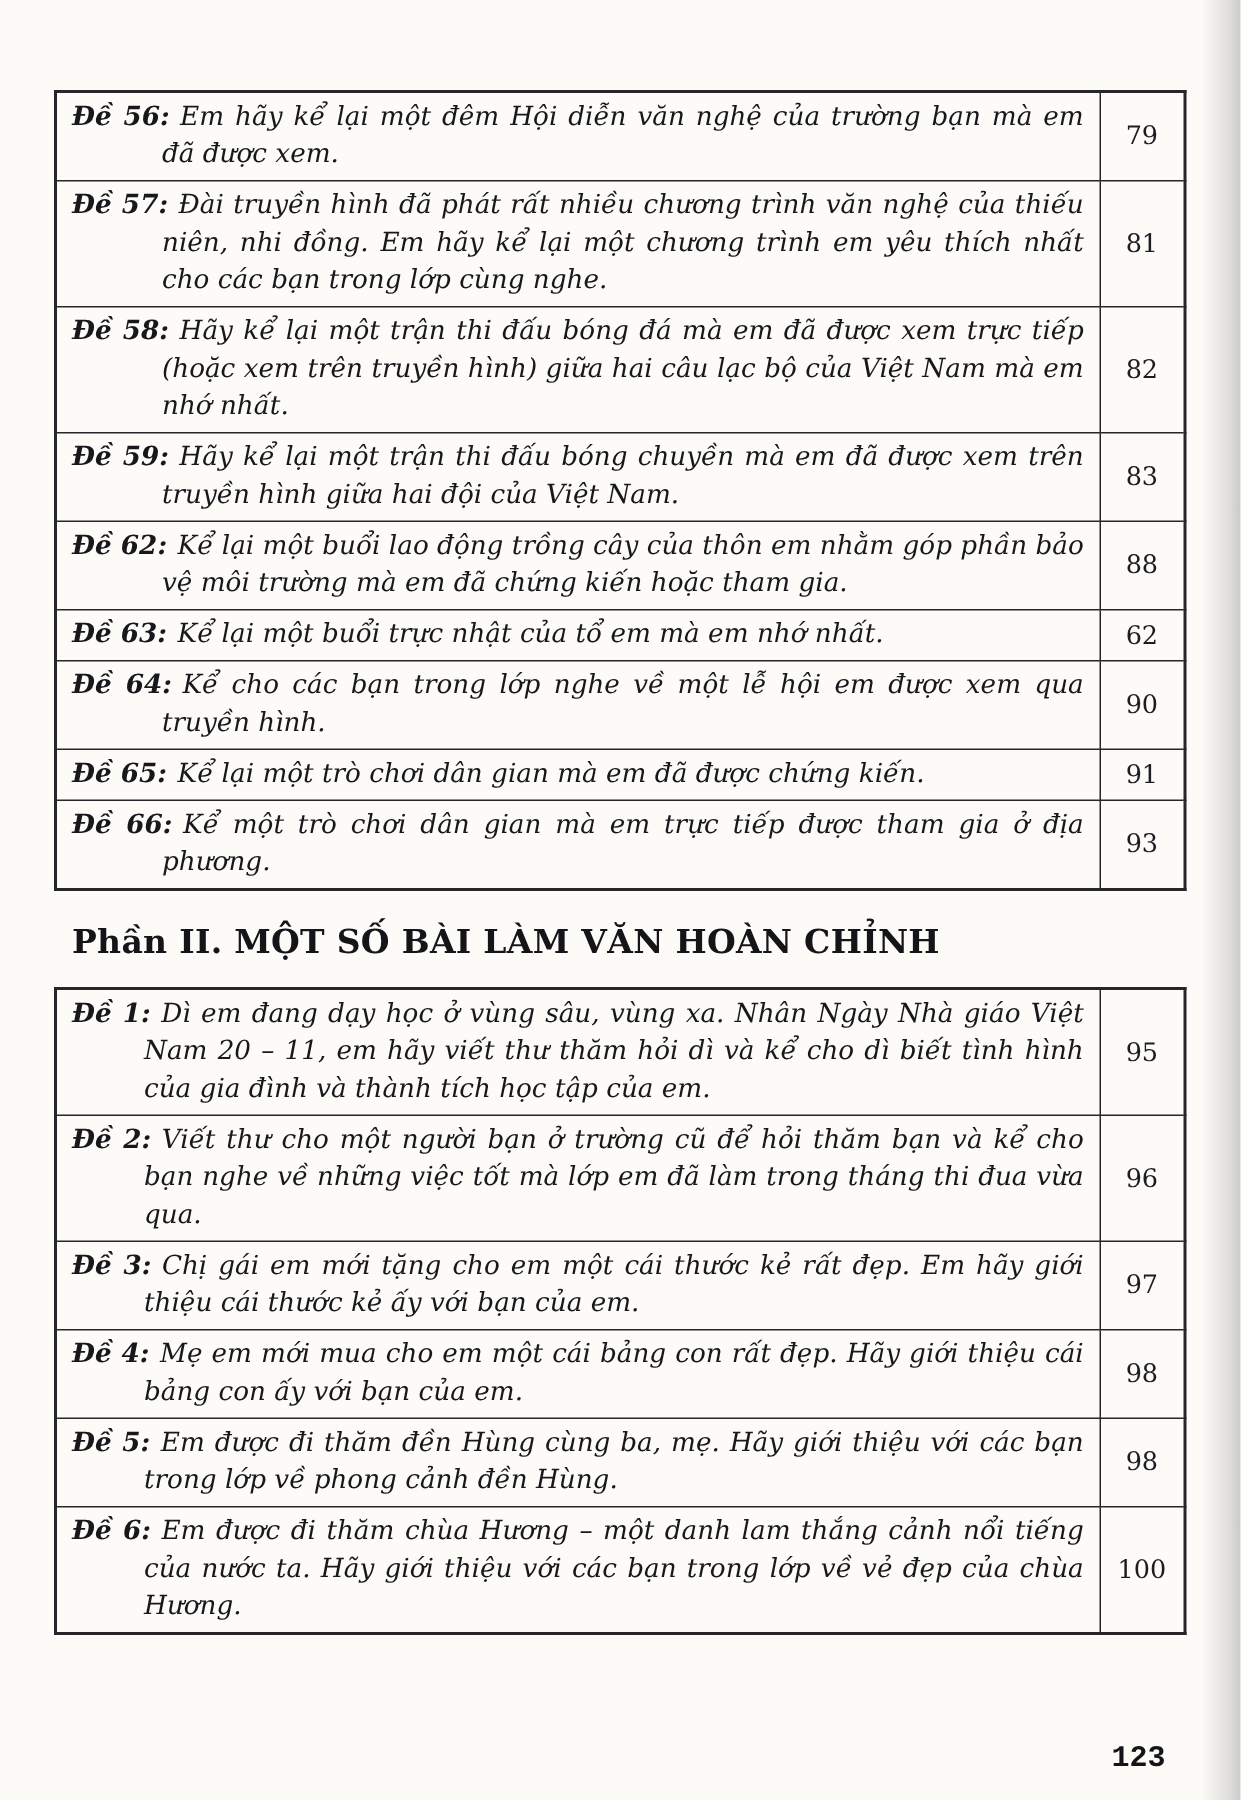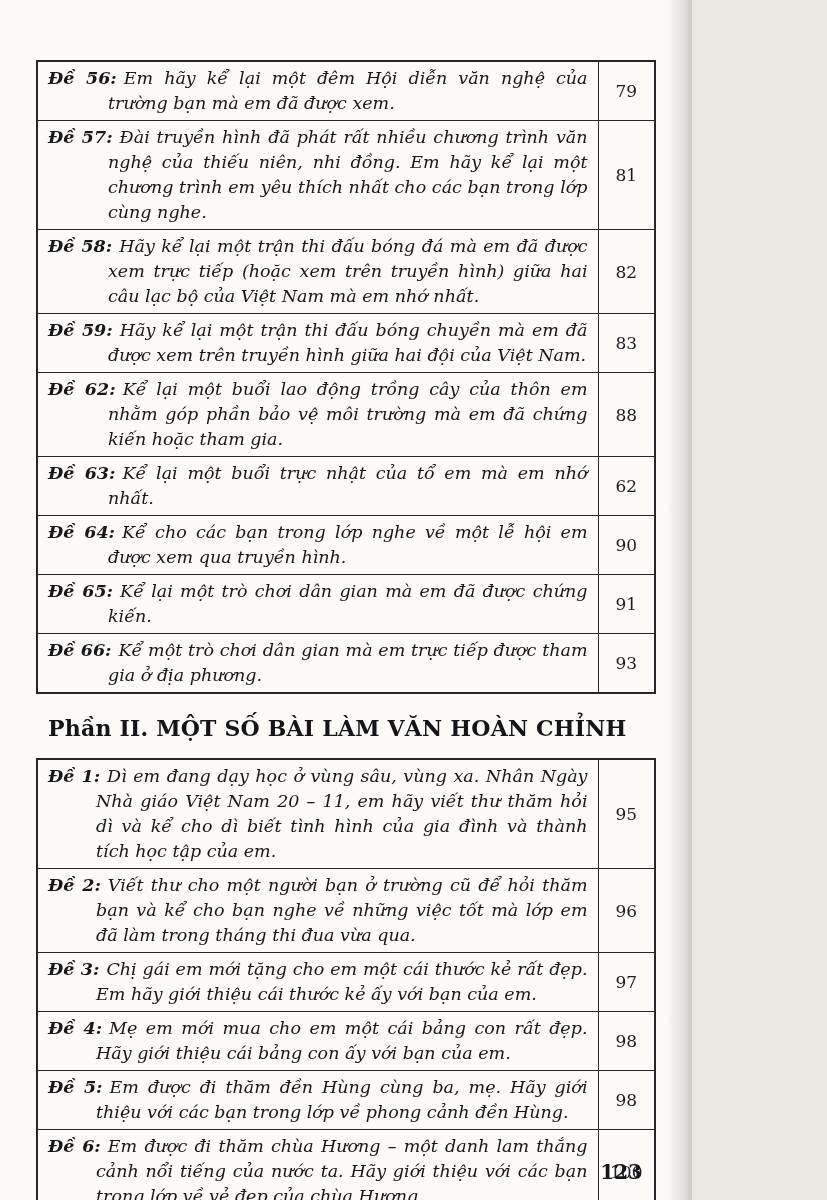--- a/index.html
+++ b/index.html
@@ -3,21 +3,21 @@
 <meta charset="utf-8">
 <style>
   * { margin: 0; padding: 0; box-sizing: border-box; }
   html, body { width: 827px; }
   body {
     background: #e9e7e2;
     font-family: "DejaVu Serif", "Liberation Serif", serif;
   }
   .page {
     position: relative;
-    width: 692px;
+    width: 827px;
     height: 1200px;
     background: #fcfbf7;
     color: #17171c;
     overflow: hidden;
   }
   .scan-shadow-right {
     position: absolute;
     top: 0; right: 0;
     width: 26px; height: 100%;
     background: linear-gradient(to right, rgba(90,90,95,0) 0%, rgba(90,90,95,0.18) 70%, rgba(90,90,95,0.30) 100%);
@@ -65,20 +65,21 @@
     margin: 21px 0 17px 12px;
     letter-spacing: 0.2px;
   }
   .page-number {
     position: absolute;
     right: 50px;
     bottom: 16px;
     font-size: 20px;
     font-weight: bold;
     color: #141419;
+    font-family: Liberation Mono, monospace;
   }
 </style>
 </head>
 <body>
 
 <div class="page">
   <div class="content">
 
     <table class="toc part1">
       <tbody>

